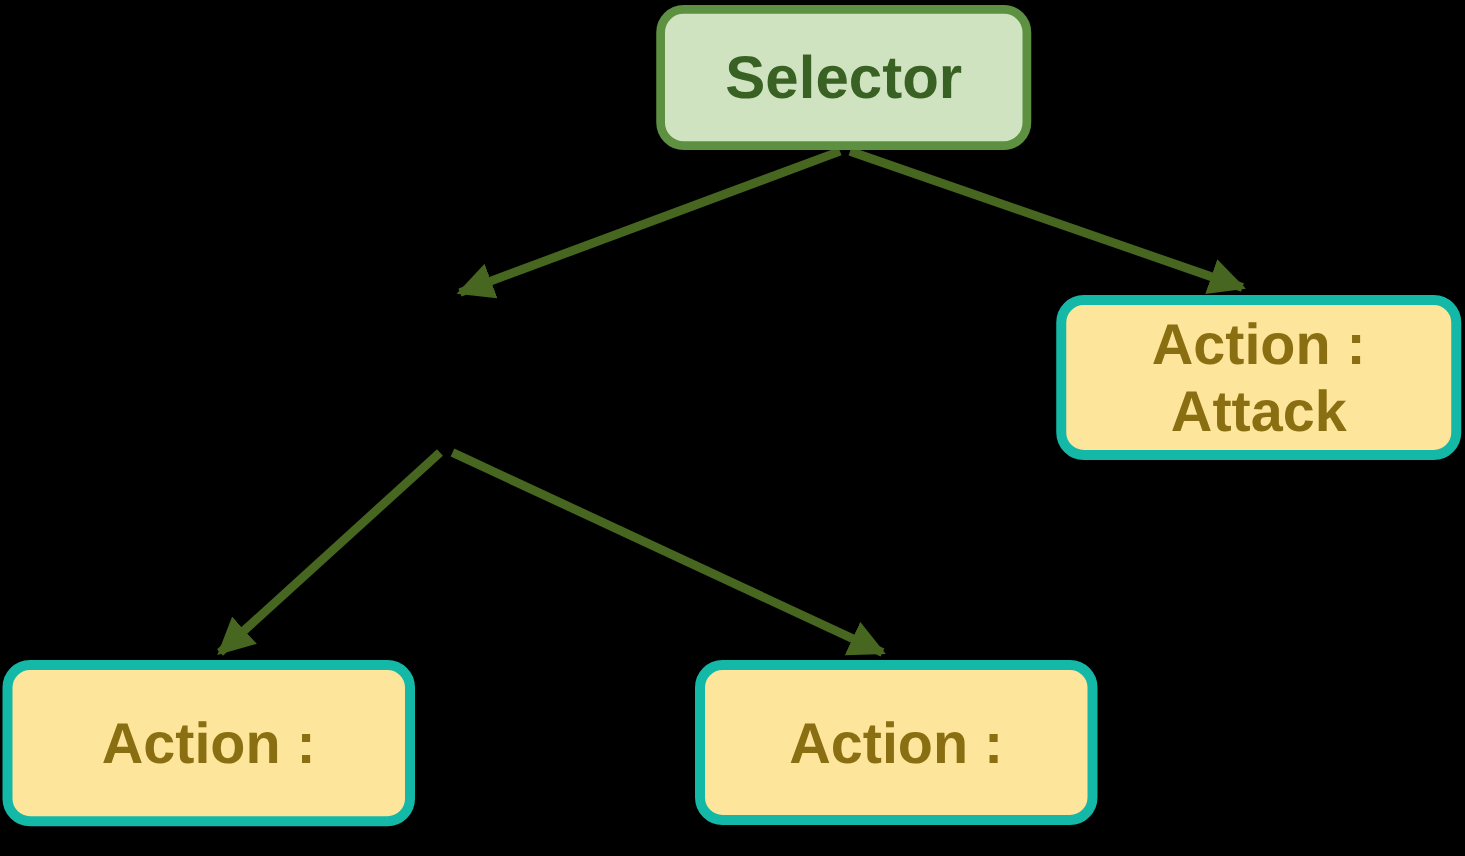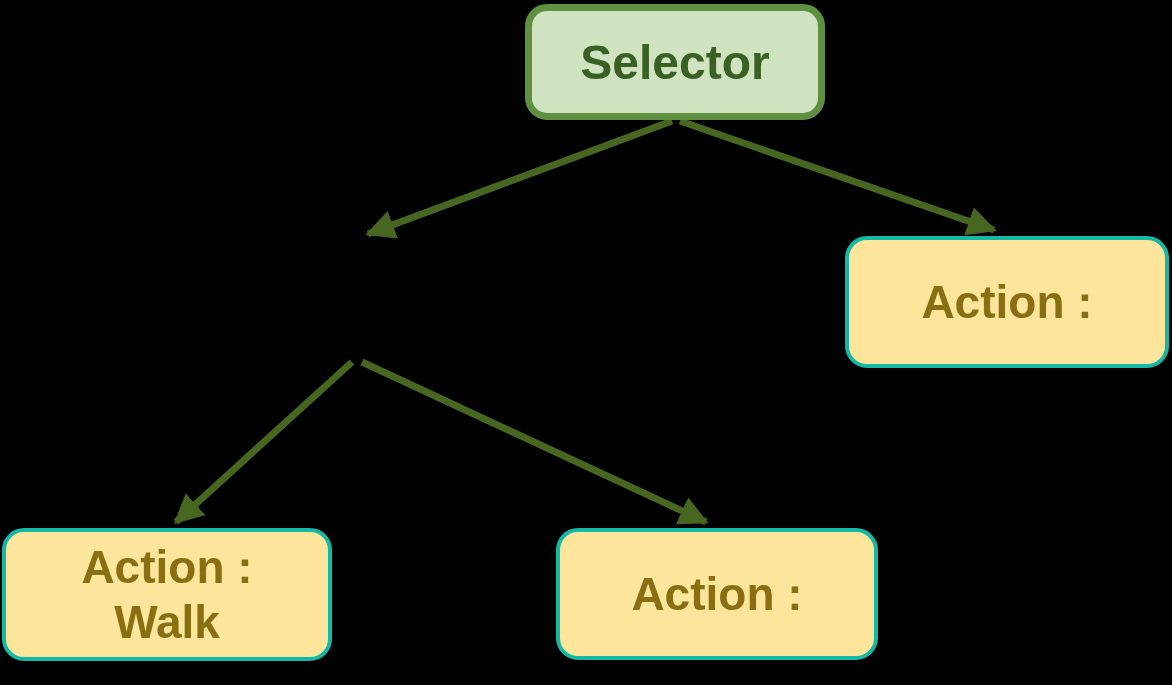--- a/index.html
+++ b/index.html
@@ -35,21 +35,21 @@
     border-radius: 22px;
   }
   .node-composite {
     background: #cfe3c1;
     border: 7px solid #5d9141;
     color: #3a6124;
     font-size: 48px;
   }
   .node-action {
     background: #fde59b;
-    border: 4px solid #14b8a6;
+    border: 8px solid #14b8a6;
     color: #8a6f12;
     font-size: 46px;
     line-height: 1.18;
   }
   #node-selector  { left: 525px; top:   4px; width: 300px; height: 116px; }
   #node-sequence  { left: 193px; top: 242px; width: 324px; height: 118px; }
   #node-attack    { left: 845px; top: 236px; width: 324px; height: 132px; }
   #node-walk      { left:   2px; top: 528px; width: 330px; height: 133px; }
   #node-jump      { left: 556px; top: 528px; width: 322px; height: 132px; }
   .node-label, .node-label-line { pointer-events: none; }
@@ -71,24 +71,24 @@
     <line x1="362" y1="362" x2="706" y2="522" stroke="#47661f" stroke-width="7" marker-end="url(#arrowhead)"></line>
   </svg>
 
   <div id="node-selector" class="node node-composite">
     <span class="node-label">Selector</span>
   </div>
 
 
   <div id="node-attack" class="node node-action">
     <span class="node-label-line">Action :</span>
+    <span class="node-label-line">Attack</span>
   </div>
 
   <div id="node-walk" class="node node-action">
     <span class="node-label-line">Action :</span>
-    <span class="node-label-line">Walk</span>
   </div>
 
   <div id="node-jump" class="node node-action">
     <span class="node-label-line">Action :</span>
   </div>
 
 </div>
 
 </body></html>

